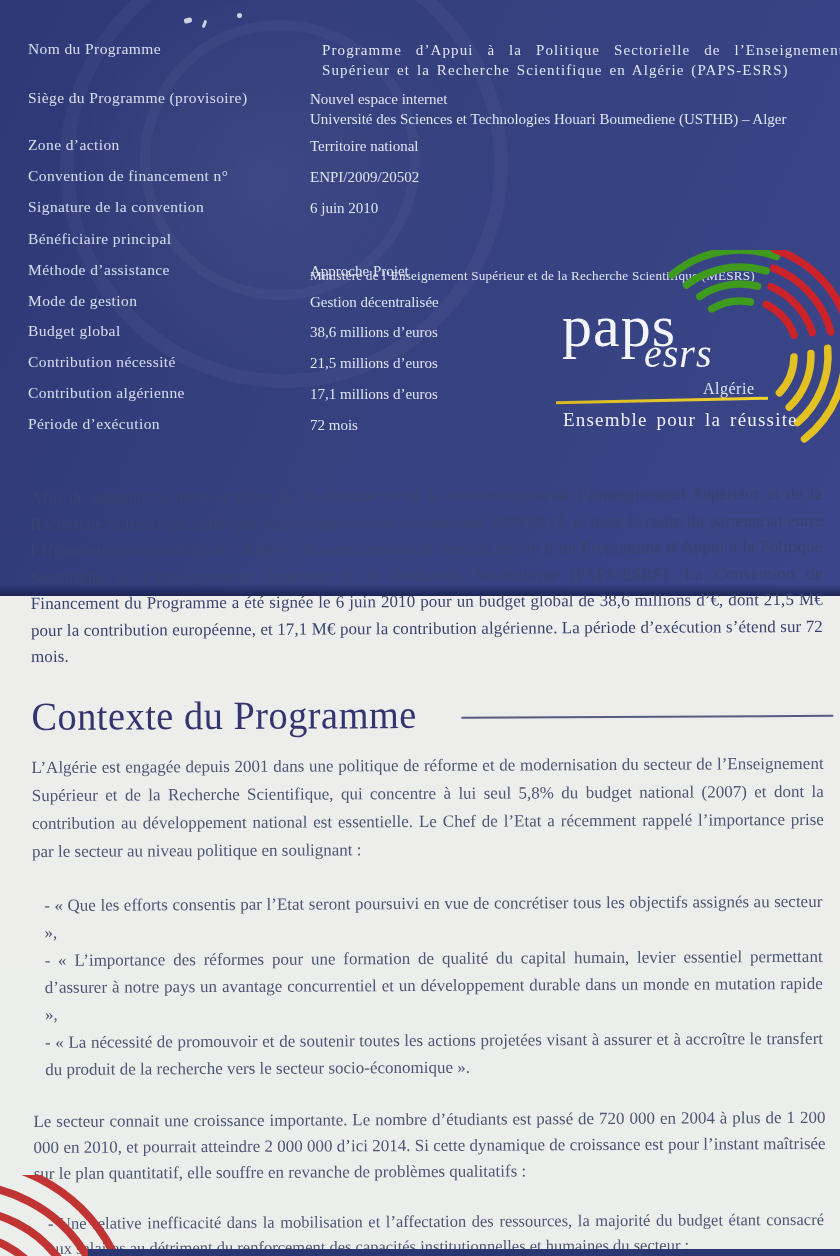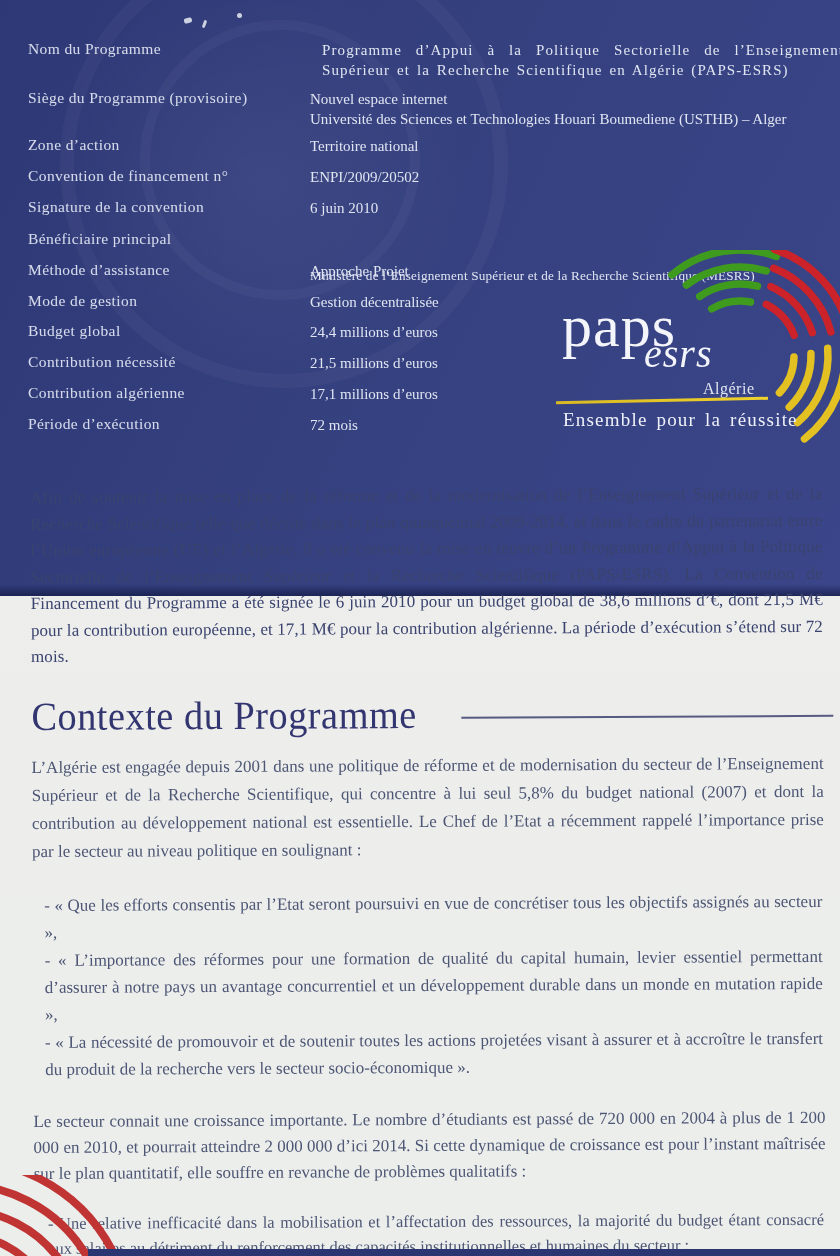--- a/index.html
+++ b/index.html
@@ -118,21 +118,21 @@
     <div class="row" style="top:261px">
       <span class="lbl">Méthode d’assistance</span>
       <span class="val">Approche Projet</span>
     </div>
     <div class="row" style="top:292px">
       <span class="lbl">Mode de gestion</span>
       <span class="val">Gestion décentralisée</span>
     </div>
     <div class="row" style="top:322px">
       <span class="lbl">Budget global</span>
-      <span class="val">24,4 millions d’euros</span>
+      <span class="val">38,6 millions d’euros</span>
     </div>
     <div class="row" style="top:353px">
       <span class="lbl">Contribution nécessité</span>
       <span class="val">21,5 millions d’euros</span>
     </div>
     <div class="row" style="top:384px">
       <span class="lbl">Contribution algérienne</span>
       <span class="val">17,1 millions d’euros</span>
     </div>
     <div class="row" style="top:415px">

